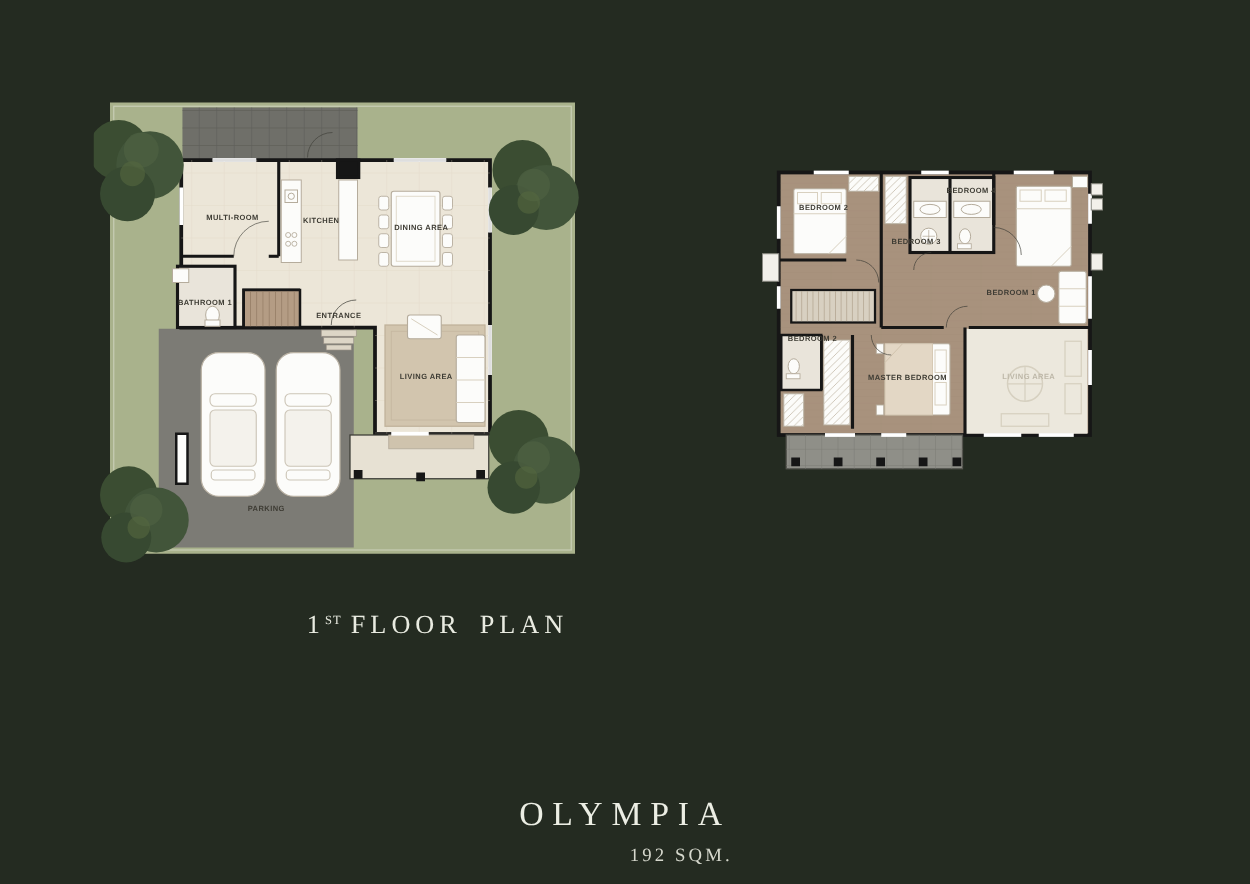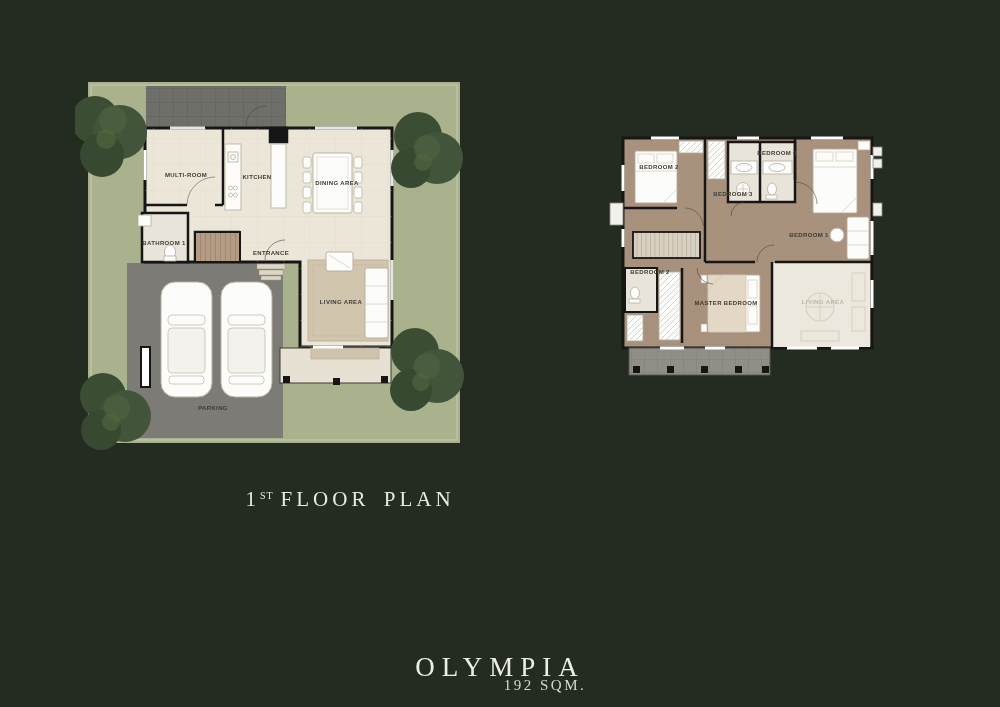--- a/index.html
+++ b/index.html
@@ -9,21 +9,21 @@
   .plan svg{display:block;}
   .rlabel{position:absolute;transform:translate(-50%,-50%);font:700 6px/1 "Liberation Sans",sans-serif;
           color:#3e3c34;letter-spacing:.35px;white-space:nowrap;}
   .rlabel.faint{color:#bdb7a8;}
   .caption{position:absolute;text-align:center;color:#e9ebe1;
            font-family:"Liberation Serif",serif;font-size:21px;font-weight:400;
            letter-spacing:4px;word-spacing:5px;}
   .caption sup{font-size:10px;letter-spacing:1px;vertical-align:7px;}
   .caption .rest{margin-left:7px;}
   .model-name{position:absolute;left:0;top:636px;width:1000px;text-align:center;
-              font-family:"Liberation Serif",serif;font-size:27px;letter-spacing:7px;color:#eceee4;margin-top:16px;}
+              font-family:"Liberation Serif",serif;font-size:27px;letter-spacing:7px;color:#eceee4;}
   .model-area{position:absolute;left:0;top:677px;width:1000px;text-align:center;
               font-family:"Liberation Serif",serif;font-size:15px;letter-spacing:2.5px;color:#d6d8cd;margin-left:45px;}
 </style>
 </head>
 <body>
 
 <div class="sheet">
 
   <div class="plan" style="left:75px;top:60px;width:390px;height:395px;">
     <svg width="390" height="395" viewBox="0 0 390 395">

